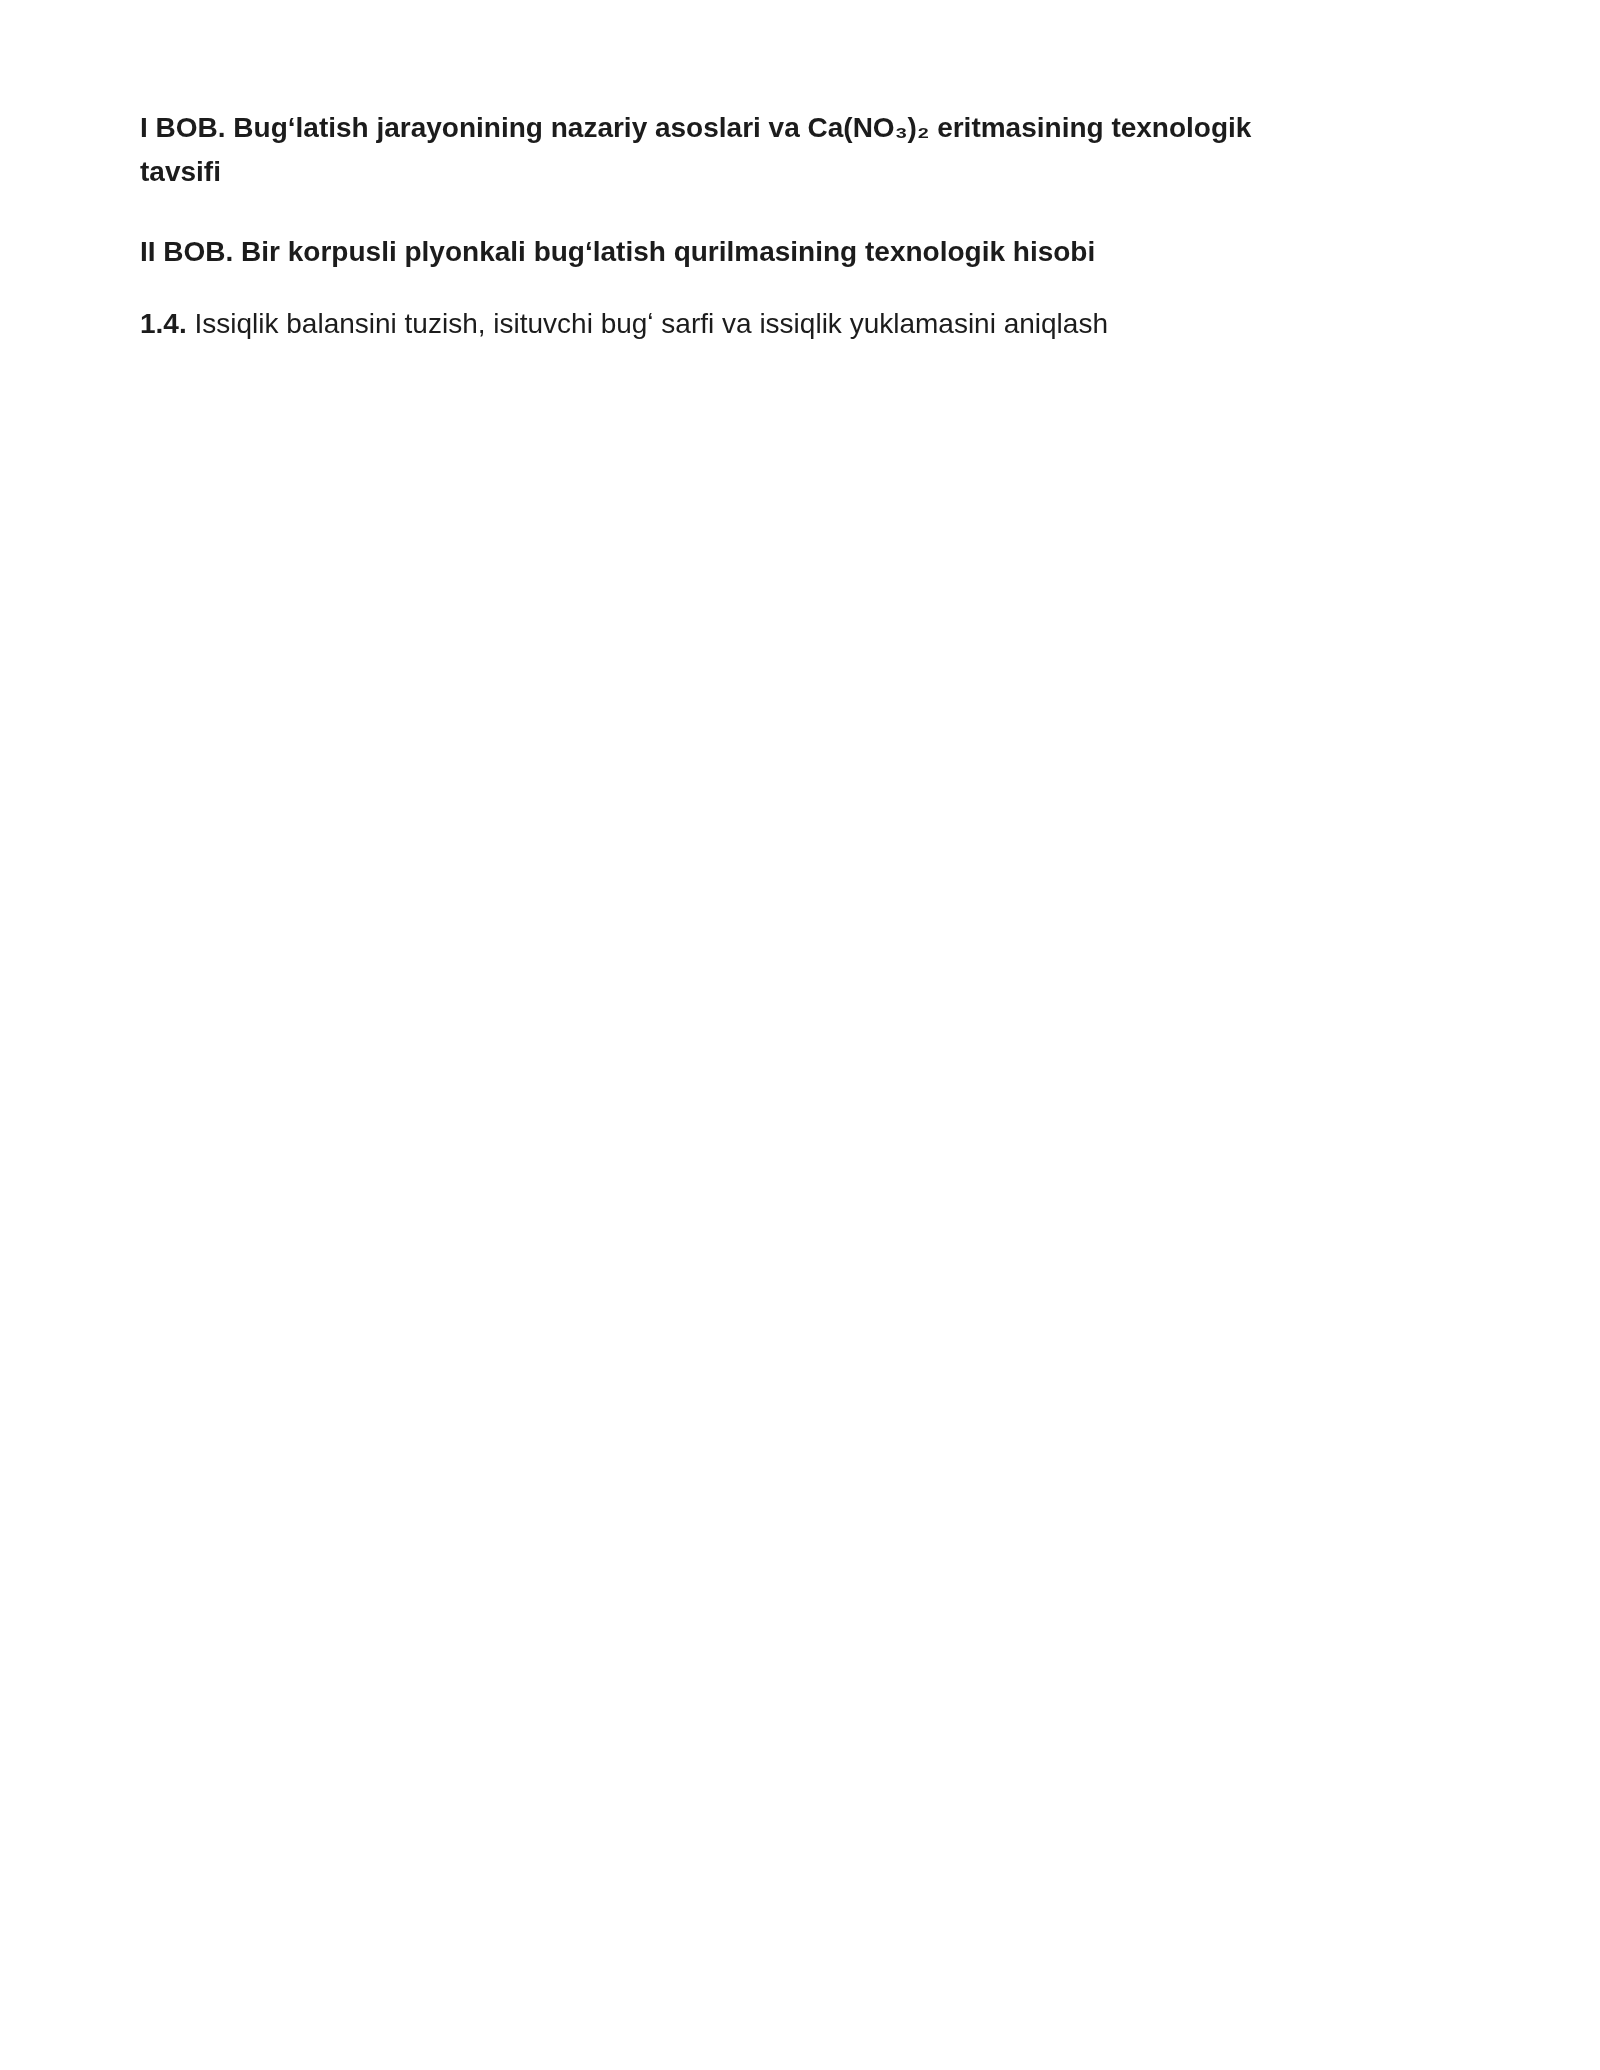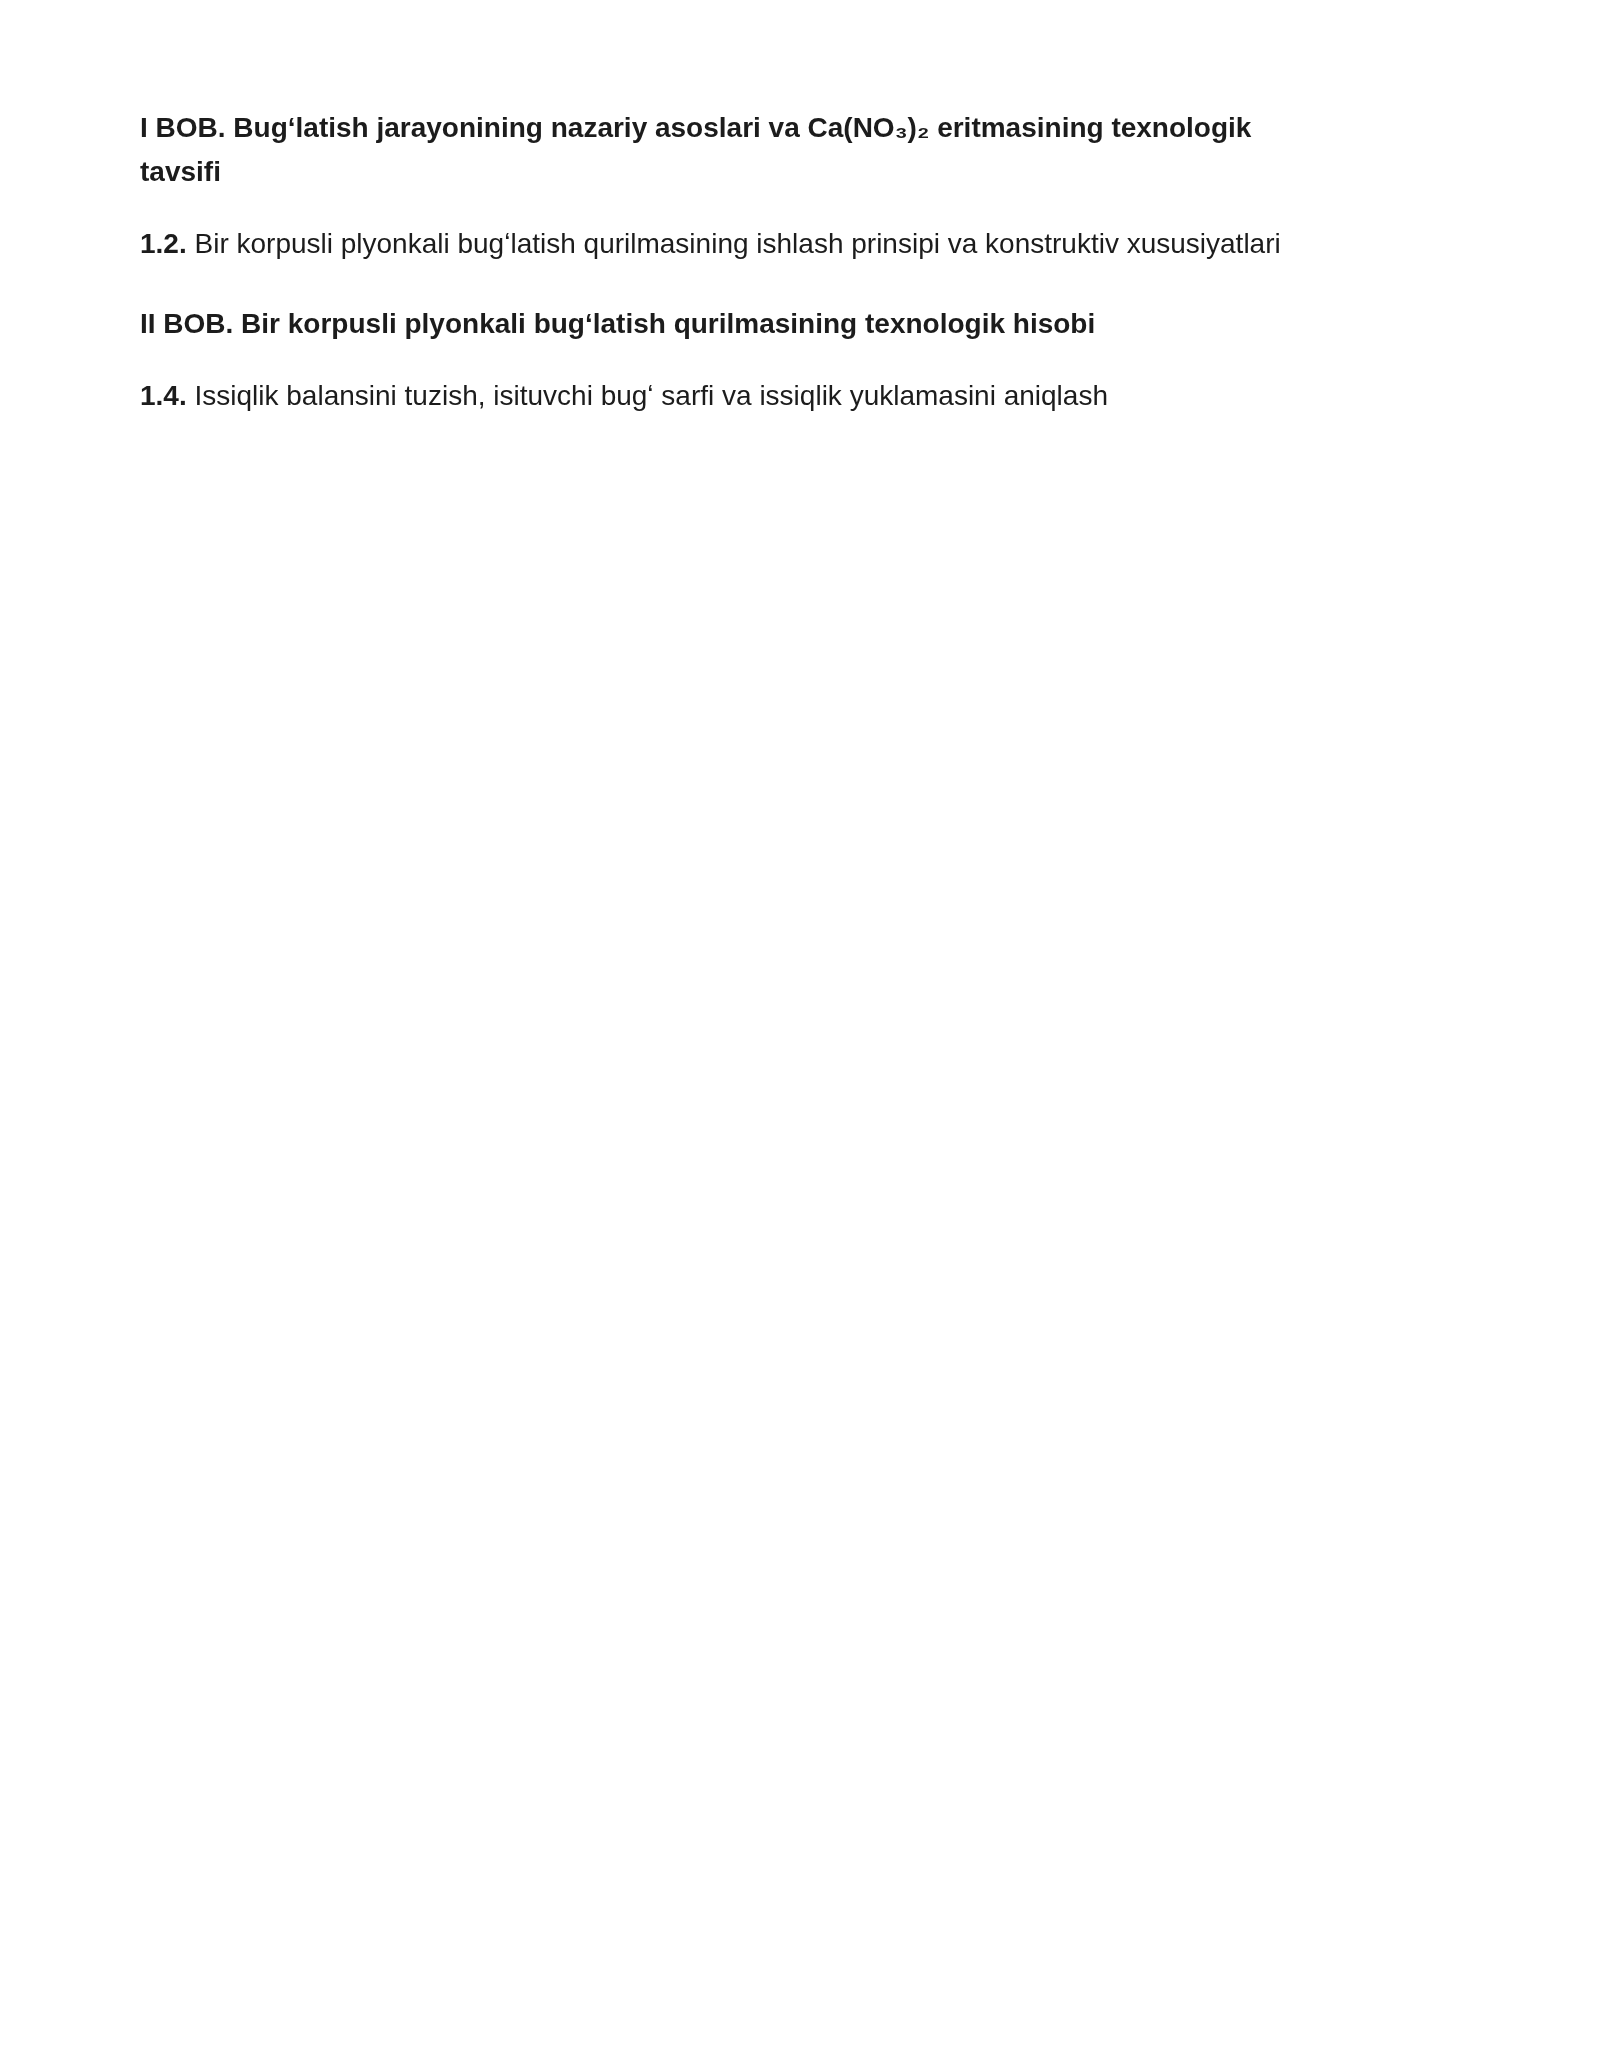--- a/index.html
+++ b/index.html
@@ -41,24 +41,20 @@
 </head>
 <body>
 
 <div class="doc">
 
   <div class="heading-block">
     <p class="heading">I BOB. Bugʻlatish jarayonining nazariy asoslari va Ca(NO₃)₂ eritmasining texnologik tavsifi</p>
   </div>
 
   <div class="item-group">
-    <p class="item">
-      <span class="num">1.2.</span>
-      <span>Bir korpusli plyonkali bugʻlatish qurilmasining ishlash prinsipi va konstruktiv xususiyatlari</span>
-    </p>
   </div>
 
   <div class="heading-block">
     <p class="heading">II BOB. Bir korpusli plyonkali bugʻlatish qurilmasining texnologik hisobi</p>
   </div>
 
   <div class="item-group">
     <p class="item">
       <span class="num">1.4.</span>
       <span>Issiqlik balansini tuzish, isituvchi bugʻ sarfi va issiqlik yuklamasini aniqlash</span>

